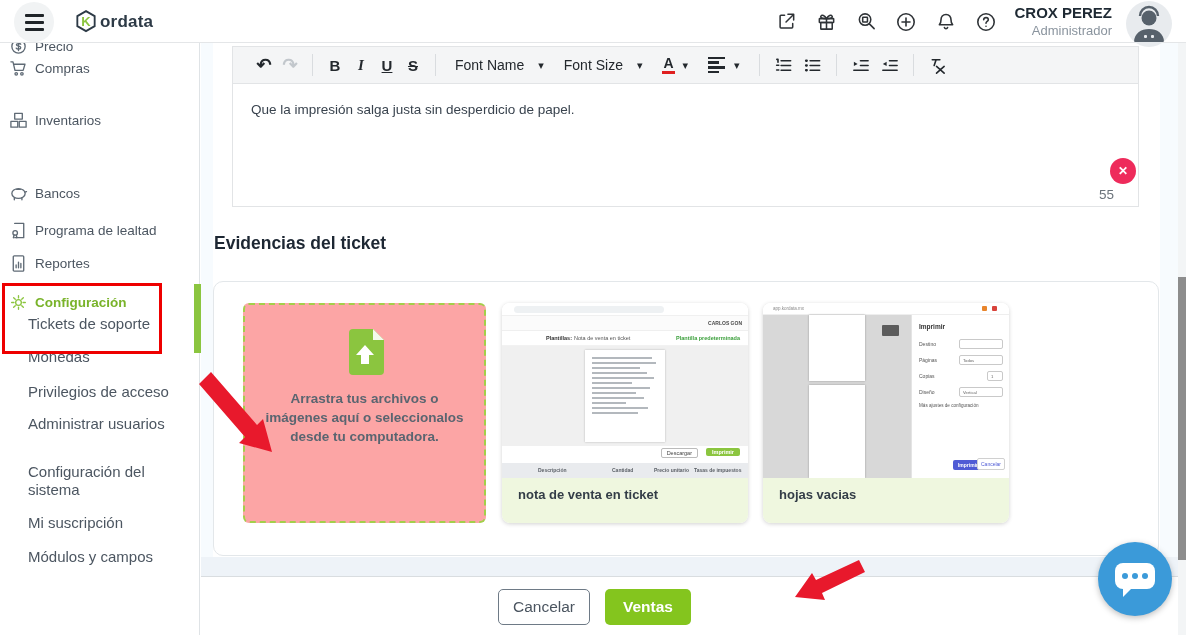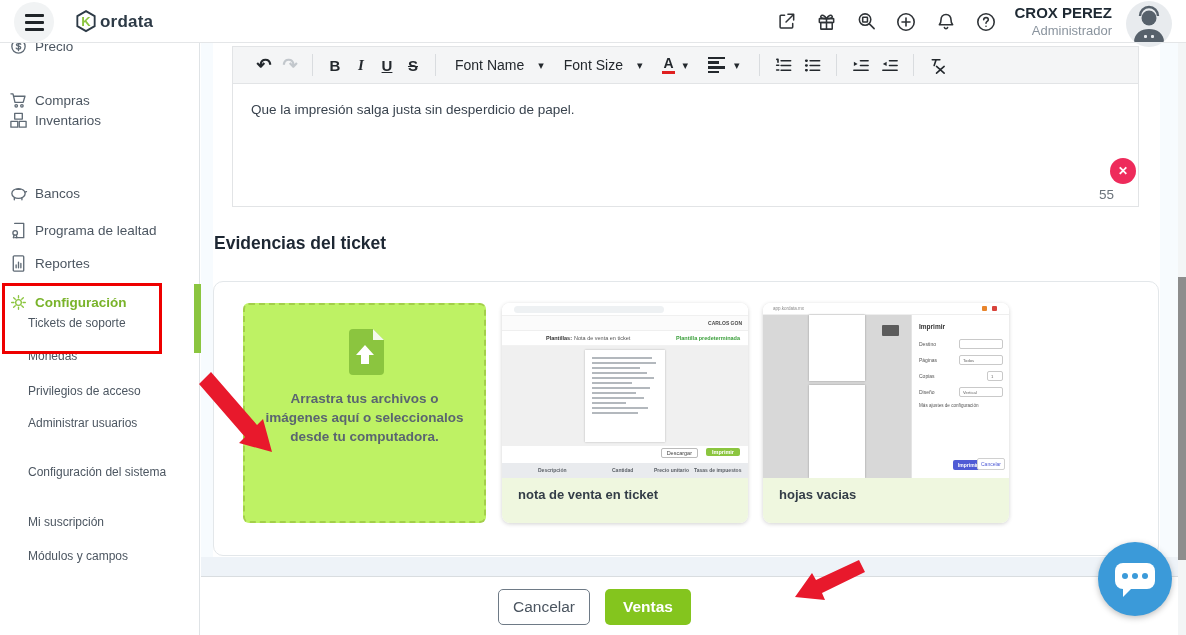--- a/index.html
+++ b/index.html
@@ -18,21 +18,21 @@
   .user-block { text-align:right; margin-right:14px; line-height:1.25; cursor:default; }
   .user-name { font-size:15px; font-weight:700; color:#1e2933; }
   .user-role { font-size:13px; color:#8a949e; }
   .avatar { width:46px; height:46px; border-radius:50%; background:#e8ebee; margin-right:14px; position:relative; top:2px; overflow:hidden; flex:none; cursor:pointer; }
 
   
   .sidebar { position:absolute; left:0; top:43px; width:200px; height:592px; background:#fff; border-right:1px solid #dfe3e6; z-index:10; }
   .side-item { position:absolute; left:8px; width:184px; height:28px; display:flex; align-items:center; gap:7px; font-size:13.5px; color:#4c5661; cursor:pointer; }
   .side-item .s-ic { width:20px; height:20px; flex:none; display:flex; align-items:center; justify-content:center; }
   .side-item .s-ic svg { stroke:#5f6a75; fill:none; stroke-width:1.4; stroke-linecap:round; stroke-linejoin:round; }
-  .side-sub { position:absolute; left:28px; width:164px; height:26px; display:flex; align-items:center; font-size:12px; color:#4c5661; cursor:pointer; }
+  .side-sub { position:absolute; left:28px; width:164px; height:26px; display:flex; align-items:center; font-size:15px; color:#4c5661; cursor:pointer; }
   .side-item.active { color:#79b32a; font-weight:700; }
   .side-item.active .s-ic svg { stroke:#8bc53f; }
   .two-line { height:38px !important; line-height:18px; align-items:flex-start !important; }
   .red-box { position:absolute; left:2px; top:240px; width:160px; height:71px; border:3px solid #ee0000; z-index:7; pointer-events:none; }
   .green-bar { position:absolute; left:194px; top:241px; width:7px; height:69px; background:#8bc53f; z-index:8; }
 
   
   .main-bg { position:absolute; left:201px; top:43px; width:985px; height:533px; background:#f7fbfe; }
   .white-panel { position:absolute; left:213px; top:43px; width:947px; height:514px; background:#fff; }
 
@@ -53,21 +53,21 @@
   .align-ic i { display:block; height:2.3px; background:#23282d; }
   .tb-svg svg { stroke:#23282d; fill:none; stroke-width:1.7; stroke-linecap:round; stroke-linejoin:round; }
   .ed-content { position:absolute; left:232px; top:83px; width:907px; height:124px; background:#fff; border:1px solid #e2e4e6; border-top:none; z-index:2; }
   .ed-text { position:absolute; left:18px; top:19px; font-size:13.5px; color:#39434e; font-weight:500; }
   .ed-x { position:absolute; left:1110px; top:158px; width:26px; height:26px; border-radius:50%; background:#ee2b5b; color:#fff; font-size:12px; font-weight:700; display:flex; align-items:center; justify-content:center; z-index:4; cursor:pointer; }
   .ed-count { position:absolute; left:1080px; top:187px; width:34px; text-align:right; font-size:13.5px; color:#6b737b; z-index:4; }
 
   
   .ev-title { position:absolute; left:214px; top:233px; font-size:17.5px; font-weight:700; color:#1d2733; }
   .ev-card { position:absolute; left:213px; top:281px; width:946px; height:275px; background:#fff; border:1px solid #e3e7ea; border-radius:10px; }
-  .upload-box { position:absolute; left:243px; top:303px; width:243px; height:220px; background:#bef264; border:2px dashed #a3cf4a; border-radius:6px; }
+  .upload-box { position:absolute; left:243px; top:303px; width:243px; height:220px; background:#fca5a5; border:2px dashed #a3cf4a; border-radius:6px; }
   .up-icon { position:absolute; left:50%; top:24px; transform:translateX(-50%); }
   .up-text { position:absolute; left:0; top:84px; width:100%; text-align:center; font-size:13.5px; font-weight:700; color:#5a6570; line-height:19px; }
   .up-btn { position:absolute; left:50%; top:148px; transform:translateX(-50%); width:180px; height:40px; background:#8bc53f; border-radius:6px; color:#fff; font-size:16px; font-weight:700; display:flex; align-items:center; justify-content:center; cursor:pointer; white-space:nowrap; }
 
   .thumb { position:absolute; top:303px; width:246px; height:220px; background:#fff; border-radius:8px; overflow:hidden; box-shadow:0 1px 4px rgba(0,0,0,.18); cursor:pointer; }
   .thumb-cap { position:absolute; left:0; bottom:0; width:100%; height:45px; background:#eff7df; font-size:13px; font-weight:700; color:#333d47; padding:9px 0 0 16px; }
   .timg { position:absolute; left:0; top:0; width:100%; height:175px; background:#fff; overflow:hidden; }
 
   
   .t1-bar1 { height:13px; background:#fff; position:relative; border-bottom:1px solid #f0f0f0; }
@@ -205,21 +205,21 @@
   <div class="sidebar">
     <div class="side-item" style="top:-11px">
       <span class="s-ic">
           <svg width="19" height="19" viewBox="0 0 20 20">
             <circle cx="10" cy="10" r="7"></circle>
             <path d="M10 5.8v8.4M12.4 7.6c-.6-1.1-4.6-1-4.6.6 0 2 4.6 1 4.6 3 0 1.8-4 1.8-4.8.5"></path>
           </svg>
         </span>
       <span class="s-lb">Precio</span>
     </div>
-    <div class="side-item" style="top:43px">
+    <div class="side-item" style="top:11px">
       <span class="s-ic">
           <svg width="19" height="19" viewBox="0 0 20 20">
             <path d="M2 3h2.2l2.1 9h8.6l1.9-6.5H5"></path>
             <circle cx="7.6" cy="15.6" r="1.3"></circle>
             <circle cx="13.6" cy="15.6" r="1.3"></circle>
           </svg>
         </span>
       <span class="s-lb">Compras</span>
     </div>
     <div class="side-item" style="top:63px">

